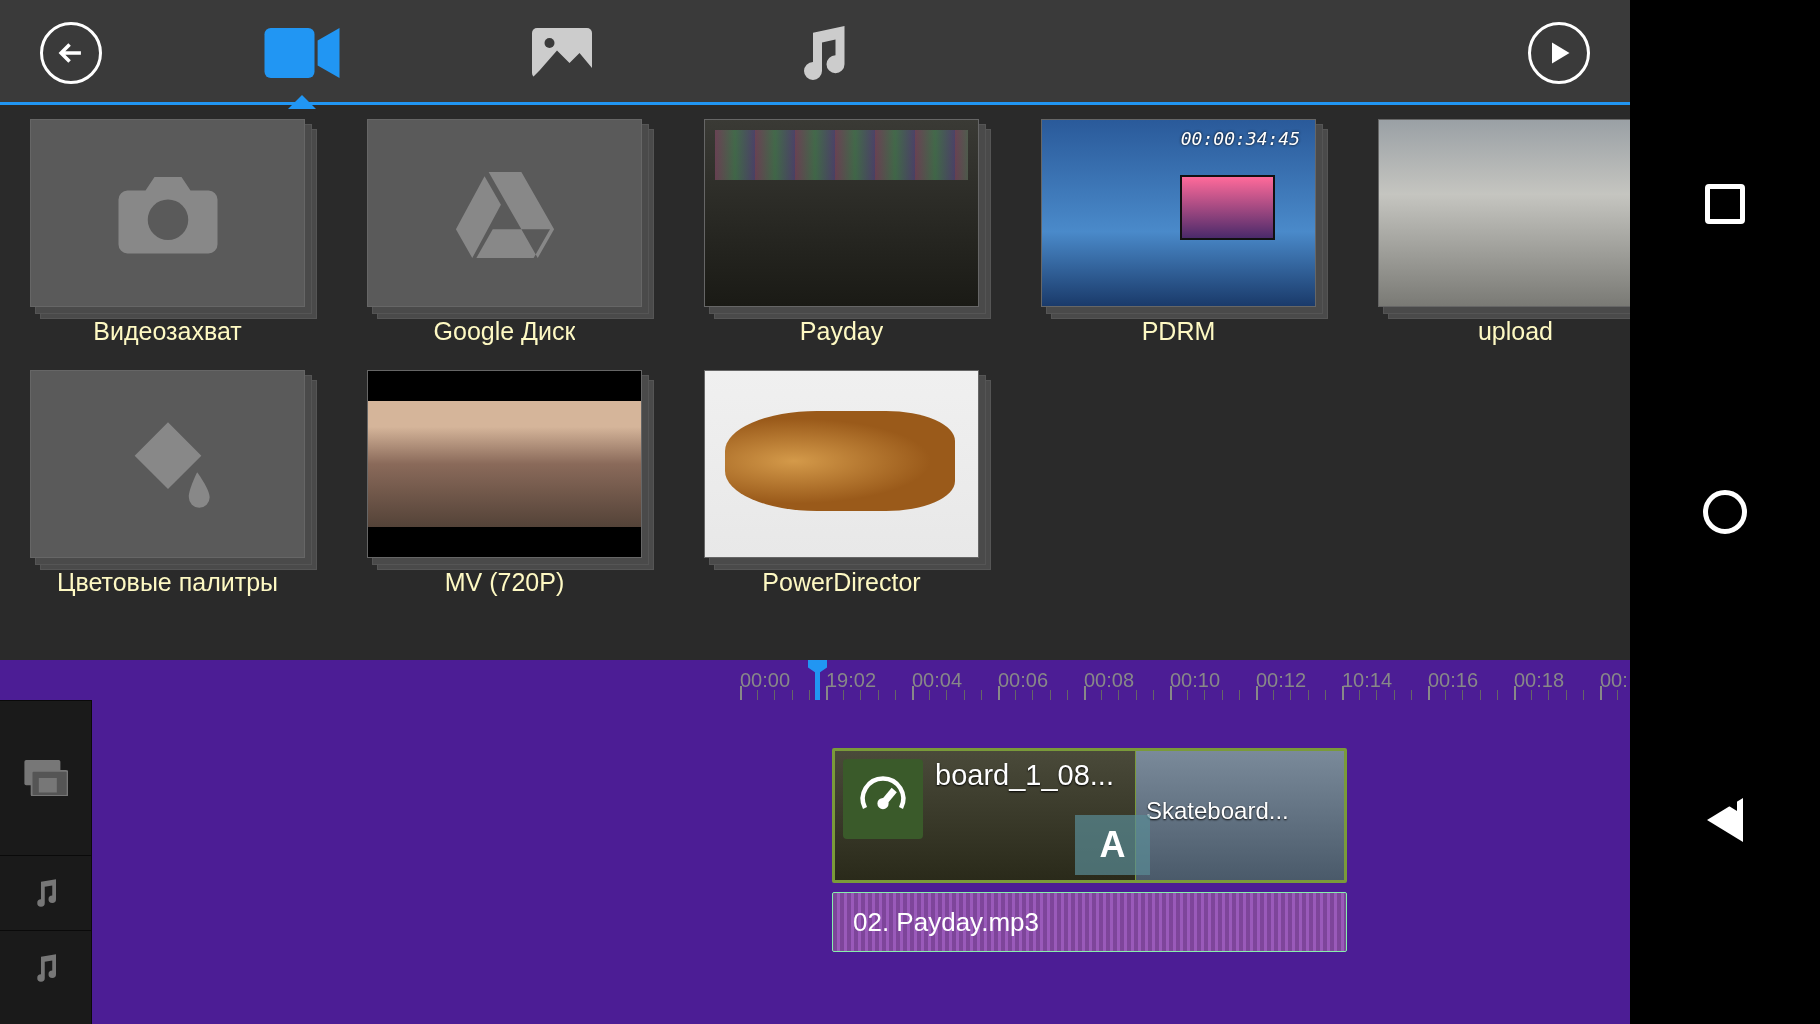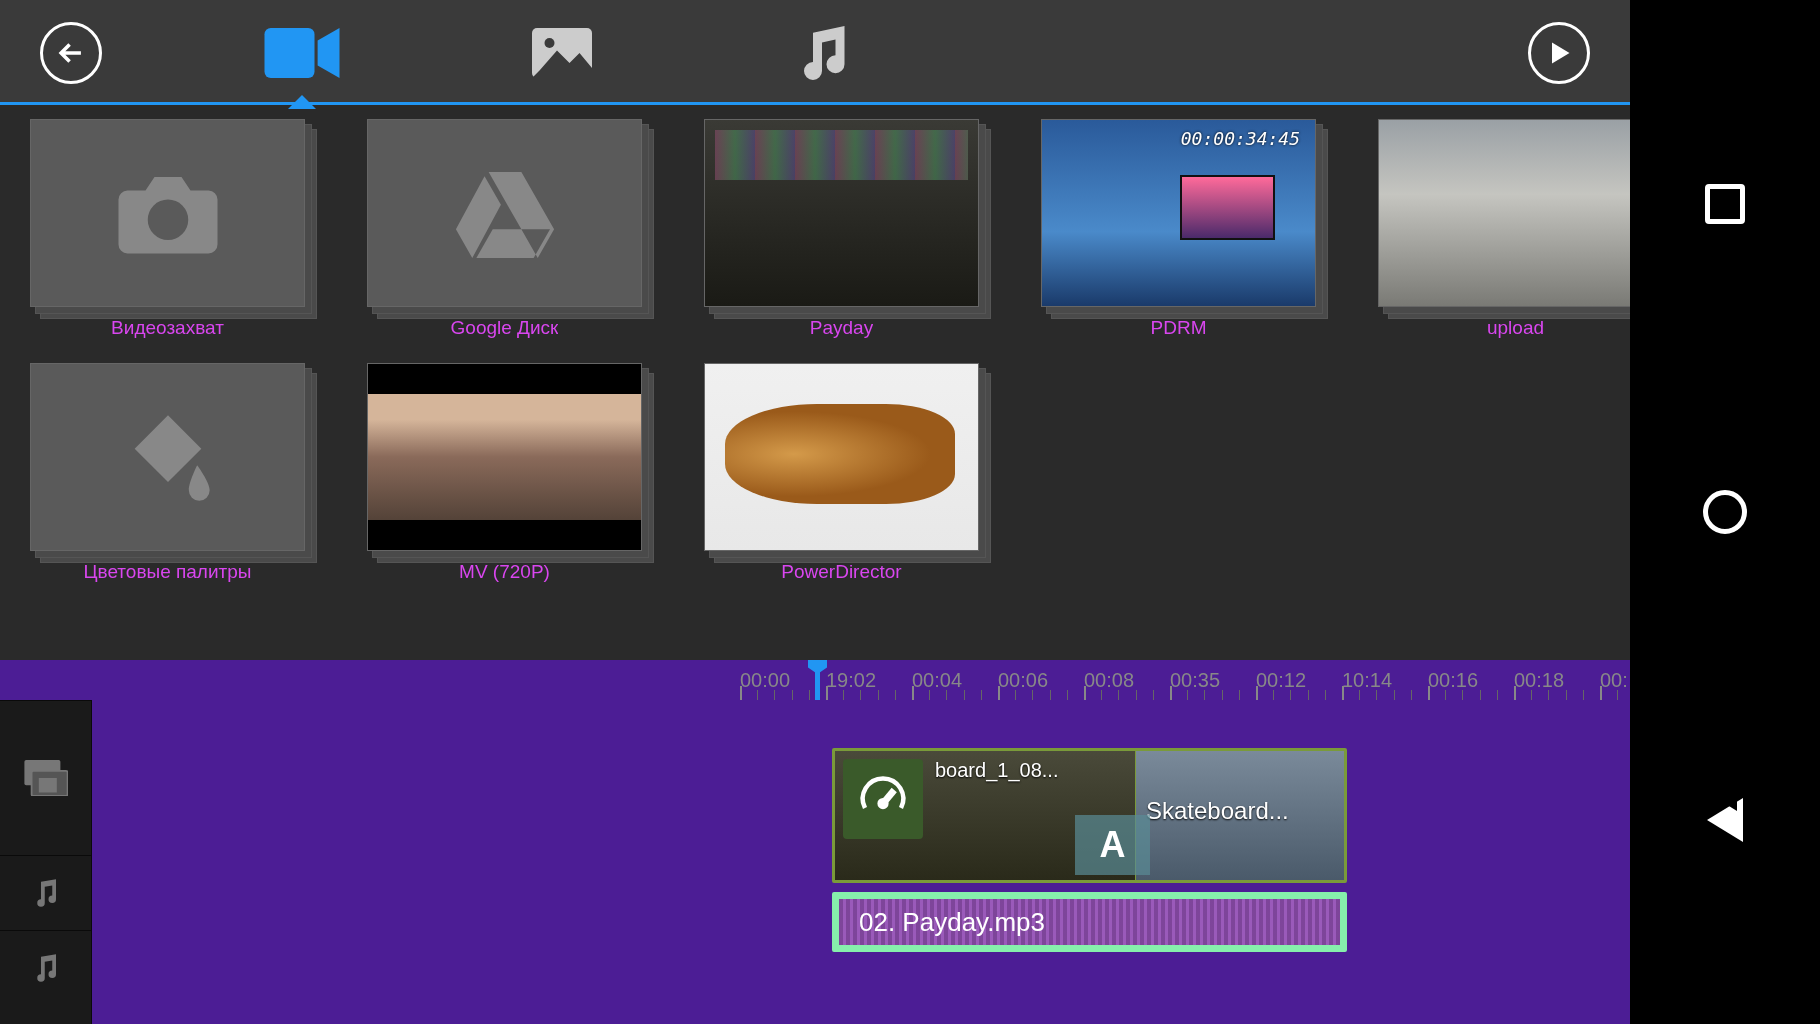--- a/index.html
+++ b/index.html
@@ -21,21 +21,21 @@
 
 .media-area { flex: 0 0 555px; padding: 14px 30px; overflow: hidden; }
 .media-grid { display: grid; grid-template-columns: repeat(5, 275px); grid-auto-rows: auto; gap: 24px 62px; }
 .media-item { display: flex; flex-direction: column; align-items: center; gap: 10px; cursor: pointer; }
 .thumb-wrap { width: 275px; height: 188px; position: relative; }
 .thumb-wrap::before, .thumb-wrap::after { content:''; position: absolute; width: 275px; height: 188px; background: #4a4a4a; border: 1px solid #555; }
 .thumb-wrap::before { top: 10px; left: 10px; z-index: 1; }
 .thumb-wrap::after { top: 5px; left: 5px; z-index: 2; }
 .thumb { position: absolute; top: 0; left: 0; width: 275px; height: 188px; z-index: 3; background: #555; border: 1px solid #666; display: flex; align-items: center; justify-content: center; overflow: hidden; }
 .thumb.icon-thumb { background: #5a5a5a; }
-.media-label { color: #d946ef; font-size: 19px; font-weight: 300; text-align: center; max-width: 280px; white-space: nowrap; overflow: hidden; text-overflow: ellipsis; }
+.media-label { color: #fef9c3; font-size: 25px; font-weight: 300; text-align: center; max-width: 280px; white-space: nowrap; overflow: hidden; text-overflow: ellipsis; }
 
 
 .img-movies { background: linear-gradient(180deg, #3a3a35 0%, #2d2d28 40%, #1a1a15 100%); position: relative; }
 .img-movies::after { content:''; position:absolute; top:10px; left:10px; right:10px; height:50px; background: repeating-linear-gradient(90deg, #8a4a6a, #4a8a5a 20px, #5a4a8a 40px); opacity: 0.6; }
 .img-pdrm { background: linear-gradient(180deg, #2a5a9a 0%, #4a8aca 60%, #1a3a6a 100%); position: relative; }
 .img-pdrm .tv { position:absolute; right:40px; top:55px; width:95px; height:65px; background: linear-gradient(180deg, #ff6a9a, #4a2a6a); border: 2px solid #111; }
 .img-pdrm .tc { position:absolute; right:15px; top:8px; color:#fff; font-size:18px; font-family: monospace; text-shadow: 0 0 3px #000; font-style: italic; }
 .img-upload { background: linear-gradient(180deg, #9aa0a5 0%, #c5c5c0 40%, #7a7a75 100%); }
 .img-camera { background: linear-gradient(180deg, #e5e5e0 0%, #9a9a95 60%, #6a6a65 100%); }
 .img-mv { background: linear-gradient(180deg, #d5b59a 30%, #8a6a5a 50%, #3a3028 100%); position:relative; }
@@ -57,26 +57,26 @@
 .track-header.video-h { max-height: 155px; }
 .track-body { flex: 1; position: relative; }
 
 .playhead { position: absolute; left: 815px; top: 0; bottom: -200px; width: 5px; background: #2196f3; z-index: 50; }
 .playhead::before { content:''; position:absolute; top:-2px; left:-7px; width: 19px; height: 16px; background:#2196f3; clip-path: polygon(0 0, 100% 0, 100% 60%, 50% 100%, 0 60%); }
 
 .clip { position: absolute; border-radius: 2px; overflow: hidden; }
 .clip.video { top: 48px; left: 740px; width: 515px; height: 135px; border: 3px solid #7a9a3a; background: #2a3a1a; display: flex; }
 .clip.video .seg1 { width: 300px; height:100%; background: linear-gradient(180deg, #4a4a3a, #2a2a1a); position:relative; }
 .clip.video .seg1 .speedbox { position:absolute; left:8px; top:8px; width:80px; height:80px; background:#3a5a2a; border-radius:4px; display:flex; align-items:center; justify-content:center; }
-.clip.video .seg1 .lbl { position:absolute; left:100px; top:8px; color:#fff; font-size:20px; text-shadow: 0 1px 2px #000; }
+.clip.video .seg1 .lbl { position:absolute; left:100px; top:8px; color:#fff; font-size:29px; text-shadow: 0 1px 2px #000; }
 .clip.video .seg2 { flex:1; height:100%; background: linear-gradient(180deg, #7a8a9a, #4a5a6a); position:relative; border-left: 1px solid #7a9a3a; }
 .clip.video .seg2 .lbl { position:absolute; left:10px; top:8px; color:#fff; font-size:24px; text-shadow: 0 1px 2px #000; margin-top: 38px; }
 .clip.video .trans { position:absolute; left:240px; bottom:5px; width:75px; height:60px; background: rgba(90,140,150,0.7); display:flex; align-items:center; justify-content:center; color:#fff; font-size:36px; font-weight:bold; }
 
-.clip.audio { top: 192px; left: 740px; width: 515px; height: 60px; background: #9a5aba; border: 7px solid #86efac; display:flex; align-items:center; padding-left:20px; color:#fff; font-size:26px; }
+.clip.audio { top: 192px; left: 740px; width: 515px; height: 60px; background: #9a5aba; border: 1px solid #86efac; display:flex; align-items:center; padding-left:20px; color:#fff; font-size:26px; }
 .clip.audio::after { content:''; position:absolute; inset:0; background: repeating-linear-gradient(90deg, rgba(60,20,80,0.5) 0 4px, transparent 4px 7px); opacity:0.6; }
 .clip.audio span { position:relative; z-index:2; }
 
 
 .nav-btn { width: 60px; height: 60px; display: flex; align-items: center; justify-content: center; cursor: pointer; }
 .nav-square { width: 40px; height: 40px; border: 5px solid #fff; border-radius: 4px; }
 .nav-circle { width: 44px; height: 44px; border: 5px solid #fff; border-radius: 50%; }
 .nav-tri { width: 0; height: 0; border-top: 22px solid transparent; border-bottom: 22px solid transparent; border-right: 36px solid #fff; }
 .nav-tri-inner { position: relative; }
 .nav-tri-inner::after { content:''; position:absolute; top:-13px; left:9px; width:0; height:0; border-top:13px solid transparent; border-bottom:13px solid transparent; border-right:21px solid #000; }
@@ -209,21 +209,21 @@
 
     <div class="timeline-area">
       <div class="ruler">
         <div class="ruler-marks"></div>
         <div class="ruler-marks-big"></div>
         <div class="ruler-tick">00:00</div>
         <div class="ruler-tick">19:02</div>
         <div class="ruler-tick">00:04</div>
         <div class="ruler-tick">00:06</div>
         <div class="ruler-tick">00:08</div>
-        <div class="ruler-tick">00:35</div>
+        <div class="ruler-tick">00:10</div>
         <div class="ruler-tick">00:12</div>
         <div class="ruler-tick">10:14</div>
         <div class="ruler-tick">00:16</div>
         <div class="ruler-tick">00:18</div>
         <div class="ruler-tick">00:</div>
         <div class="playhead"></div>
       </div>
 
       <div class="tracks">
         <div class="track-headers">

